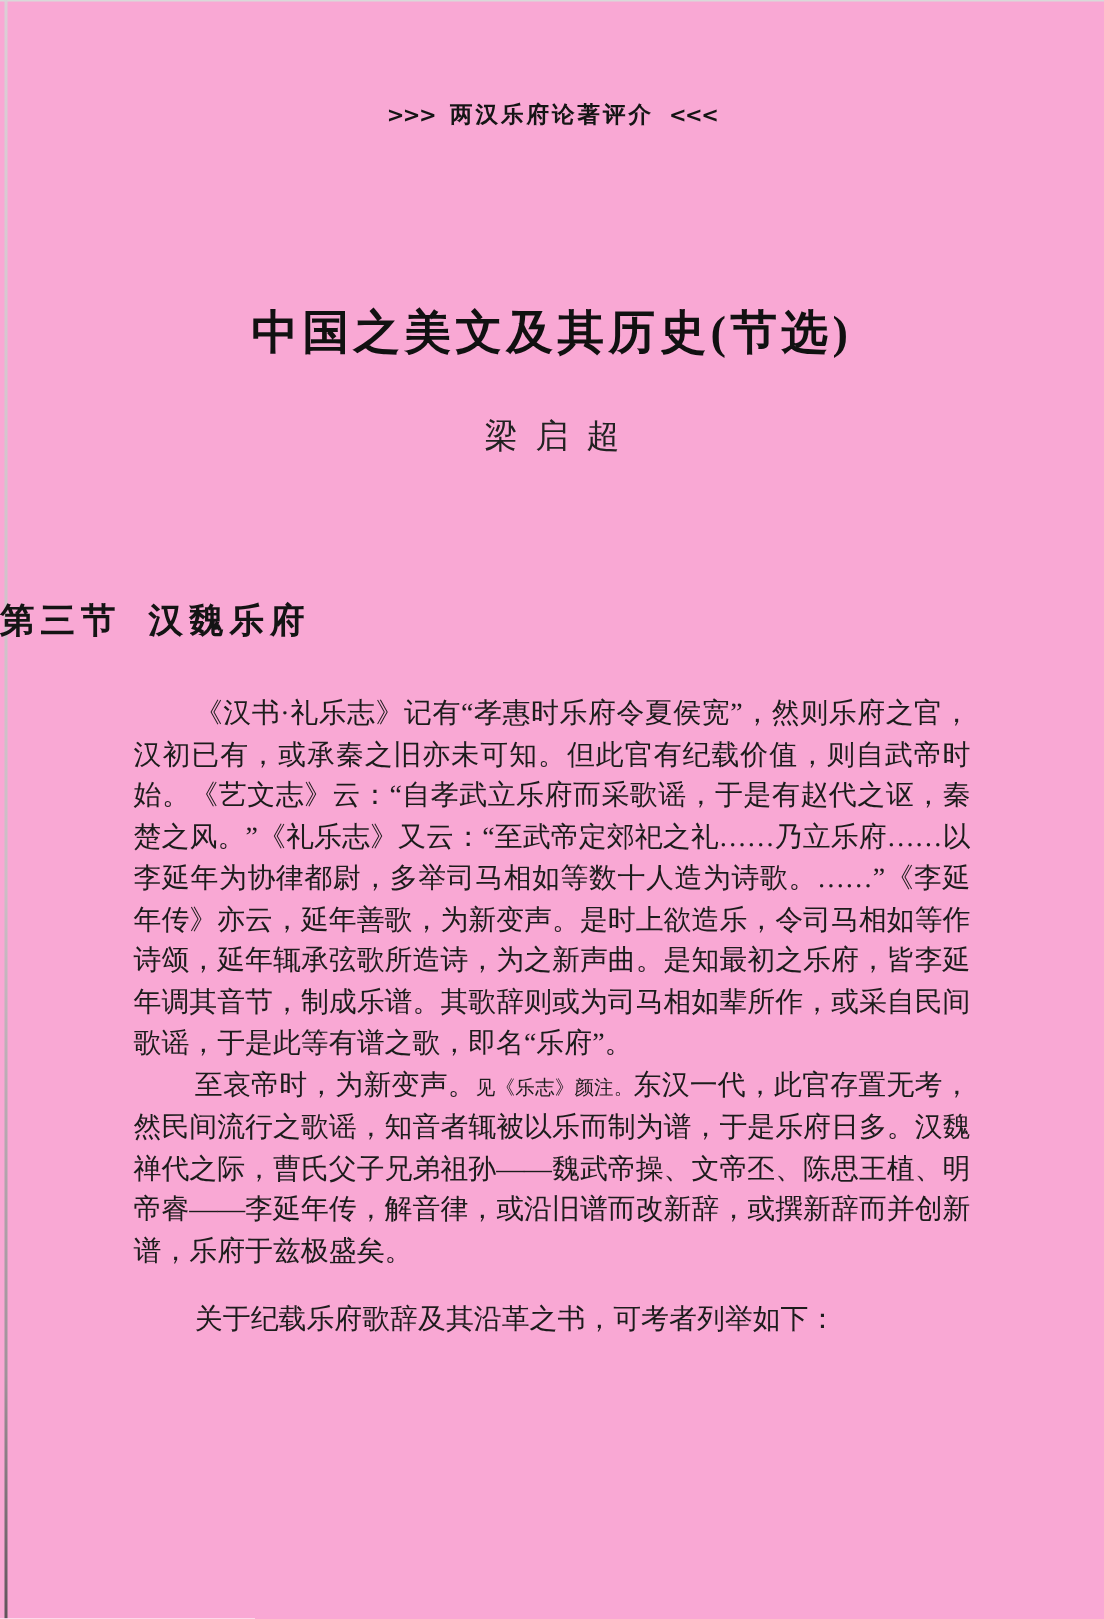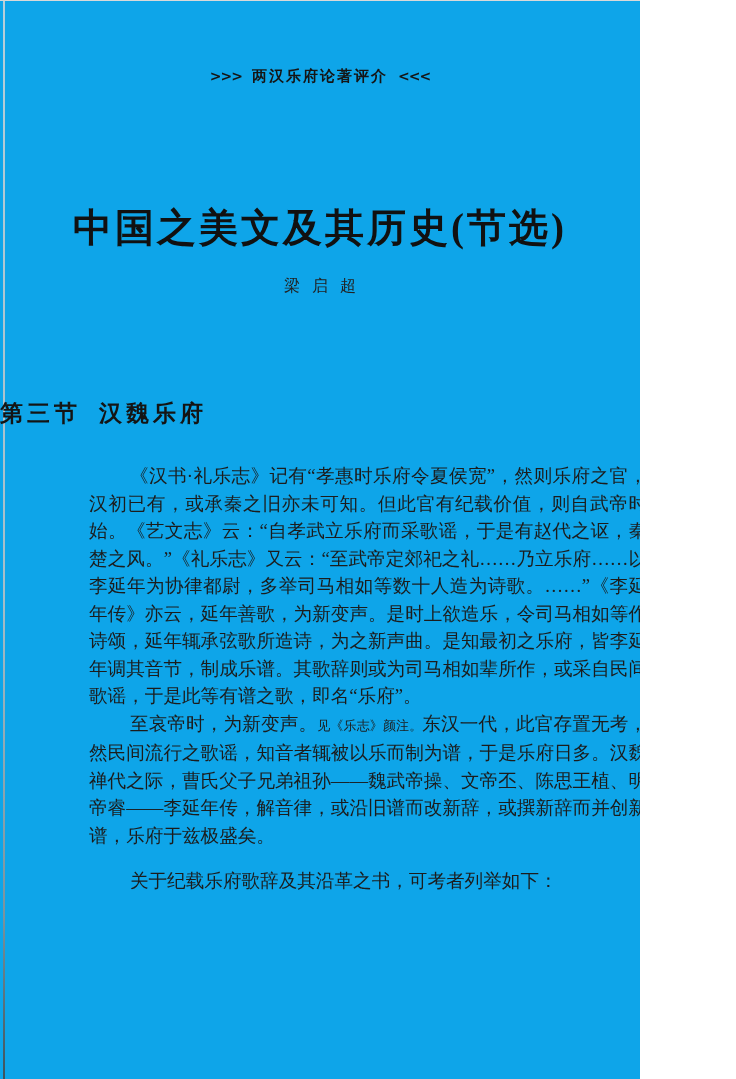--- a/index.html
+++ b/index.html
@@ -2,23 +2,23 @@
 <html lang="zh"><head>
 <meta charset="utf-8">
 <style>
   html, body {
     margin: 0;
     padding: 0;
     background: #ffffff;
   }
   .page {
     position: relative;
-    width: 640px;
+    width: 736px;
     height: 1079px;
-    background: #0ea5e9;
+    background: #f9a8d4;
     overflow: hidden;
     color: #1c1c1c;
     font-family: "Liberation Serif", "DejaVu Serif", serif;
   }
   
   .scan-edge-top {
     position: absolute;
     top: 0; left: 0; right: 0;
     height: 1px;
     background: #d9d9d9;
@@ -46,31 +46,31 @@
     letter-spacing: -1px;
     font-weight: 700;
     margin: 0 10px;
   }
   .title {
     position: absolute;
     top: 201px;
     left: 0; right: 0;
     margin: 0;
     text-align: center;
-    font-size: 39px;
+    font-size: 31px;
     font-weight: 700;
     letter-spacing: 3px;
     color: #111;
   }
   .author {
     position: absolute;
     top: 276px;
     left: 0; right: 0;
     text-align: center;
-    font-size: 16px;
+    font-size: 22px;
     letter-spacing: 12px;
     padding-left: 12px; 
     color: #222;
   }
   .section-heading {
     position: absolute;
     top: 398px;
     left: 0; right: 0;
     margin: 0;
     font-size: 23px;

